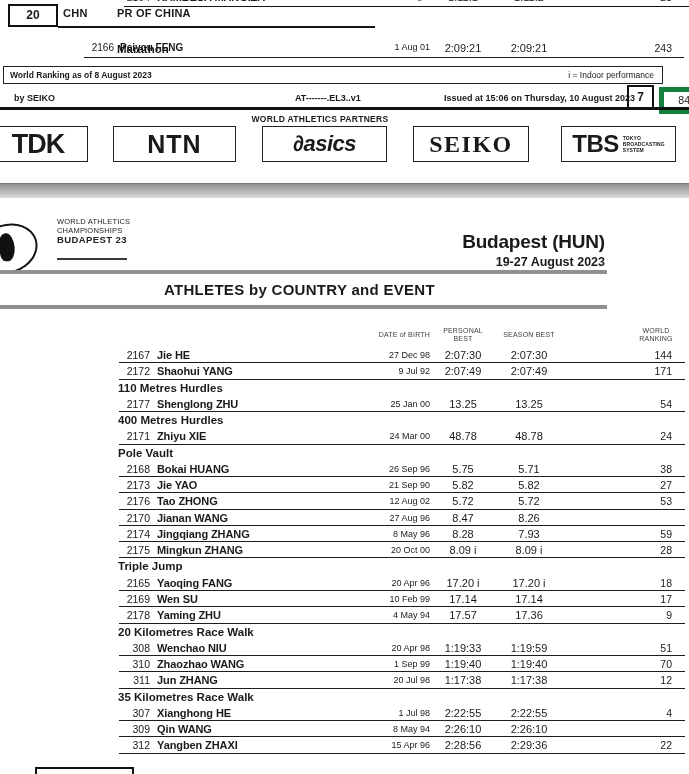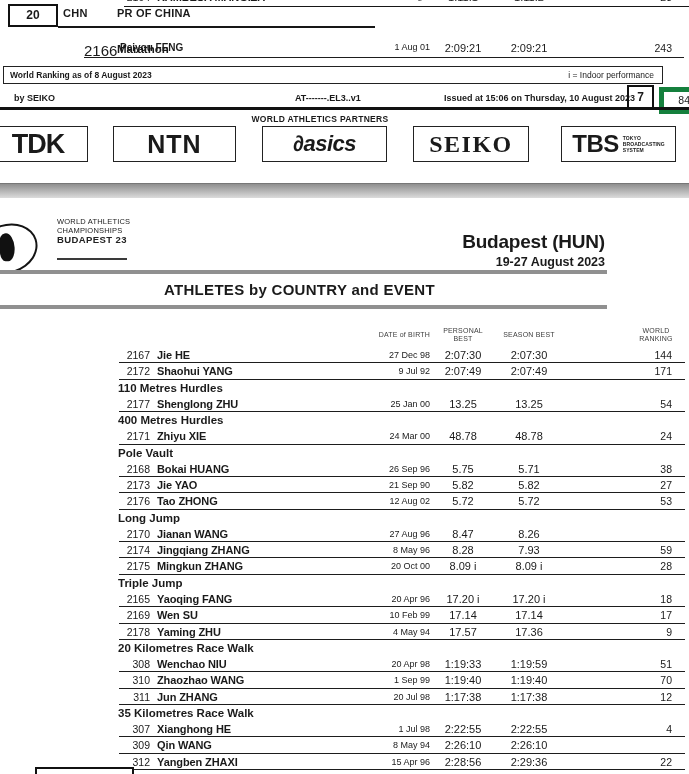--- a/index.html
+++ b/index.html
@@ -14,21 +14,21 @@
   
   .cliprow{left:0;top:0;width:689px;height:7px;overflow:hidden;}
   .cliprow .inner{position:absolute;top:-9px;left:0;width:689px;height:16px;}
   .line{background:#161616;height:1px;}
   .box20{left:8px;top:4px;width:46px;height:19px;border:2px solid #111;text-align:center;font-size:12px;font-weight:bold;line-height:19px;}
   .chn{left:63px;top:7px;font-size:11px;font-weight:bold;letter-spacing:.3px;}
   .prchina{left:117px;top:7px;font-size:11px;font-weight:bold;letter-spacing:.2px;}
   .marathon{left:117px;top:27px;font-size:11.5px;font-weight:bold;margin-top:16px;}
   
   .bib{position:absolute;left:118px;width:32px;text-align:right;font-size:10.5px;}
-  .bib1{position:absolute;left:84px;width:30px;text-align:right;font-size:15px;}
+  .bib1{position:absolute;left:84px;width:30px;text-align:right;font-size:10px;}
   .nm{position:absolute;left:157px;font-size:11px;font-weight:bold;letter-spacing:-.1px;white-space:nowrap;}
   .nm1{position:absolute;left:120px;font-size:10px;font-weight:bold;white-space:nowrap;}
   .dob{position:absolute;left:352px;width:78px;text-align:right;font-size:9px;}
   .pb{position:absolute;left:430px;width:66px;text-align:center;font-size:11px;}
   .sb{position:absolute;left:496px;width:66px;text-align:center;font-size:11px;}
   .rank{position:absolute;left:612px;width:60px;text-align:right;font-size:10.5px;}
   .rowline{position:absolute;left:119px;bottom:0;width:566px;height:1px;background:#1d1d1d;}
   .rowline1{position:absolute;left:84px;bottom:0;width:600px;height:1px;background:#1d1d1d;}
   .legendbox{left:3px;top:66px;width:658px;height:16px;border:1px solid #222;font-size:8.5px;line-height:16px;}
   .legendbox .lft{position:absolute;left:6px;font-weight:bold;}
@@ -224,23 +224,20 @@
     <div class="trow">
       <span class="bib">2176</span>
       <span class="nm">Tao ZHONG</span>
       <span class="dob">12 Aug 02</span>
       <span class="pb">5.72</span>
       <span class="sb">5.72</span>
       <span class="rank">53</span>
       <span class="rowline"></span>
     </div>
     <div class="trow">
-      <span class="erow">Long Jump</span>
-    </div>
-    <div class="trow">
       <span class="bib">2170</span>
       <span class="nm">Jianan WANG</span>
       <span class="dob">27 Aug 96</span>
       <span class="pb">8.47</span>
       <span class="sb">8.26</span>
       <span class="rank"></span>
       <span class="rowline"></span>
     </div>
     <div class="trow">
       <span class="bib">2174</span>

